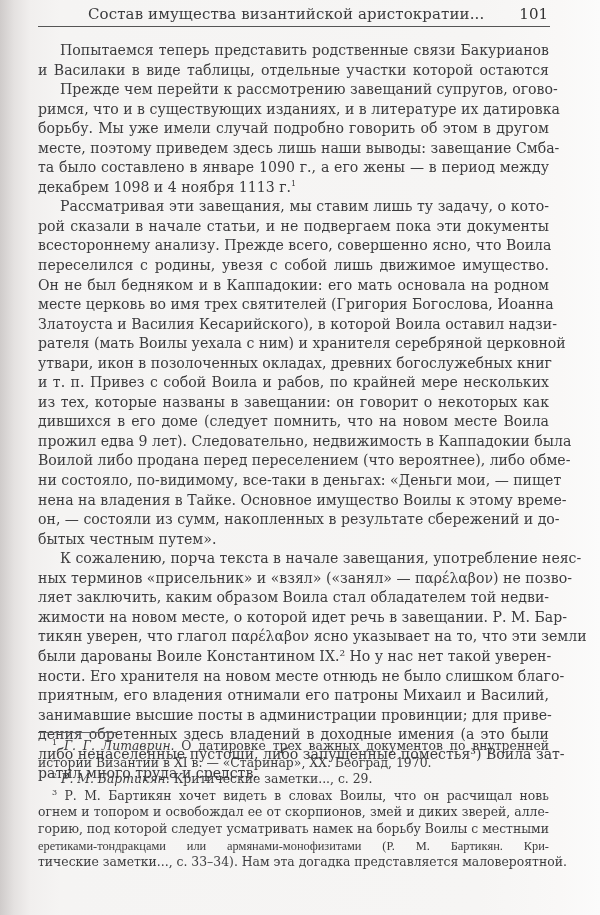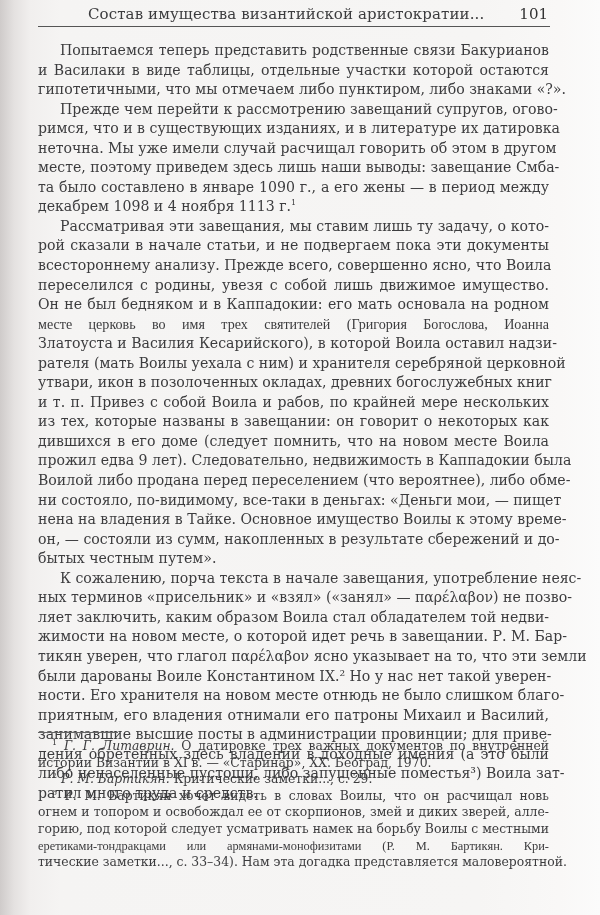--- a/index.html
+++ b/index.html
@@ -46,37 +46,36 @@
 
 <div class="running-head">
   <span class="running-title">Состав имущества византийской аристократии...</span>
   <span class="page-number">101</span>
 </div>
 
 <div class="body-text">
   <p class="indent" style="text-indent: 0px;">
     <span class="line" style="padding-left: 22px;">Попытаемся теперь представить родственные связи Бакурианов</span>
     <span class="line" style="padding-left: 0px;">и Василаки в виде таблицы, отдельные участки которой остаются</span>
-    <span class="line last" style="padding-left: 0px;">гипотетичными, что мы отмечаем либо пунктиром, либо знаками «?».</span>
   </p>
   <p class="indent" style="text-indent: 0px;">
     <span class="line" style="padding-left: 22px;">Прежде чем перейти к рассмотрению завещаний супругов, огово-</span>
     <span class="line" style="padding-left: 0px;">римся, что и в существующих изданиях, и в литературе их датировка</span>
-    <span class="line" style="padding-left: 0px;">неточна. Мы уже имели случай расчищал говорить об этом в другом</span>
+    <span class="line" style="padding-left: 0px;">борьбу. Мы уже имели случай подробно говорить об этом в другом</span>
     <span class="line" style="padding-left: 0px;">месте, поэтому приведем здесь лишь наши выводы: завещание Смба-</span>
     <span class="line" style="padding-left: 0px;">та было составлено в январе 1090 г., а его жены — в период между</span>
     <span class="line last" style="padding-left: 0px;"><span>декабрем 1098 и 4 ноября 1113 г.</span><sup>1</sup></span>
   </p>
   <p class="indent" style="text-indent: 0px;">
     <span class="line" style="padding-left: 22px;">Рассматривая эти завещания, мы ставим лишь ту задачу, о кото-</span>
     <span class="line" style="padding-left: 0px;">рой сказали в начале статьи, и не подвергаем пока эти документы</span>
     <span class="line" style="padding-left: 0px;">всестороннему анализу. Прежде всего, совершенно ясно, что Воила</span>
     <span class="line" style="padding-left: 0px;">переселился с родины, увезя с собой лишь движимое имущество.</span>
     <span class="line" style="padding-left: 0px;">Он не был бедняком и в Каппадокии: его мать основала на родном</span>
-    <span class="line" style="padding-left: 0px; font-family: Liberation Serif, serif;">месте церковь во имя трех святителей (Григория Богослова, Иоанна</span>
+    <span class="line" style="padding-left: 0px;">месте церковь во имя трех святителей (Григория Богослова, Иоанна</span>
     <span class="line" style="padding-left: 0px;">Златоуста и Василия Кесарийского), в которой Воила оставил надзи-</span>
     <span class="line" style="padding-left: 0px;">рателя (мать Воилы уехала с ним) и хранителя серебряной церковной</span>
     <span class="line" style="padding-left: 0px;">утвари, икон в позолоченных окладах, древних богослужебных книг</span>
     <span class="line" style="padding-left: 0px;">и т. п. Привез с собой Воила и рабов, по крайней мере нескольких</span>
     <span class="line" style="padding-left: 0px;">из тех, которые названы в завещании: он говорит о некоторых как</span>
     <span class="line" style="padding-left: 0px;">дившихся в его доме (следует помнить, что на новом месте Воила</span>
     <span class="line" style="padding-left: 0px;">прожил едва 9 лет). Следовательно, недвижимость в Каппадокии была</span>
     <span class="line" style="padding-left: 0px;">Воилой либо продана перед переселением (что вероятнее), либо обме-</span>
     <span class="line" style="padding-left: 0px;">ни состояло, по-видимому, все-таки в деньгах: «Деньги мои, — пищет</span>
     <span class="line" style="padding-left: 0px;">нена на владения в Тайке. Основное имущество Воилы к этому време-</span>

